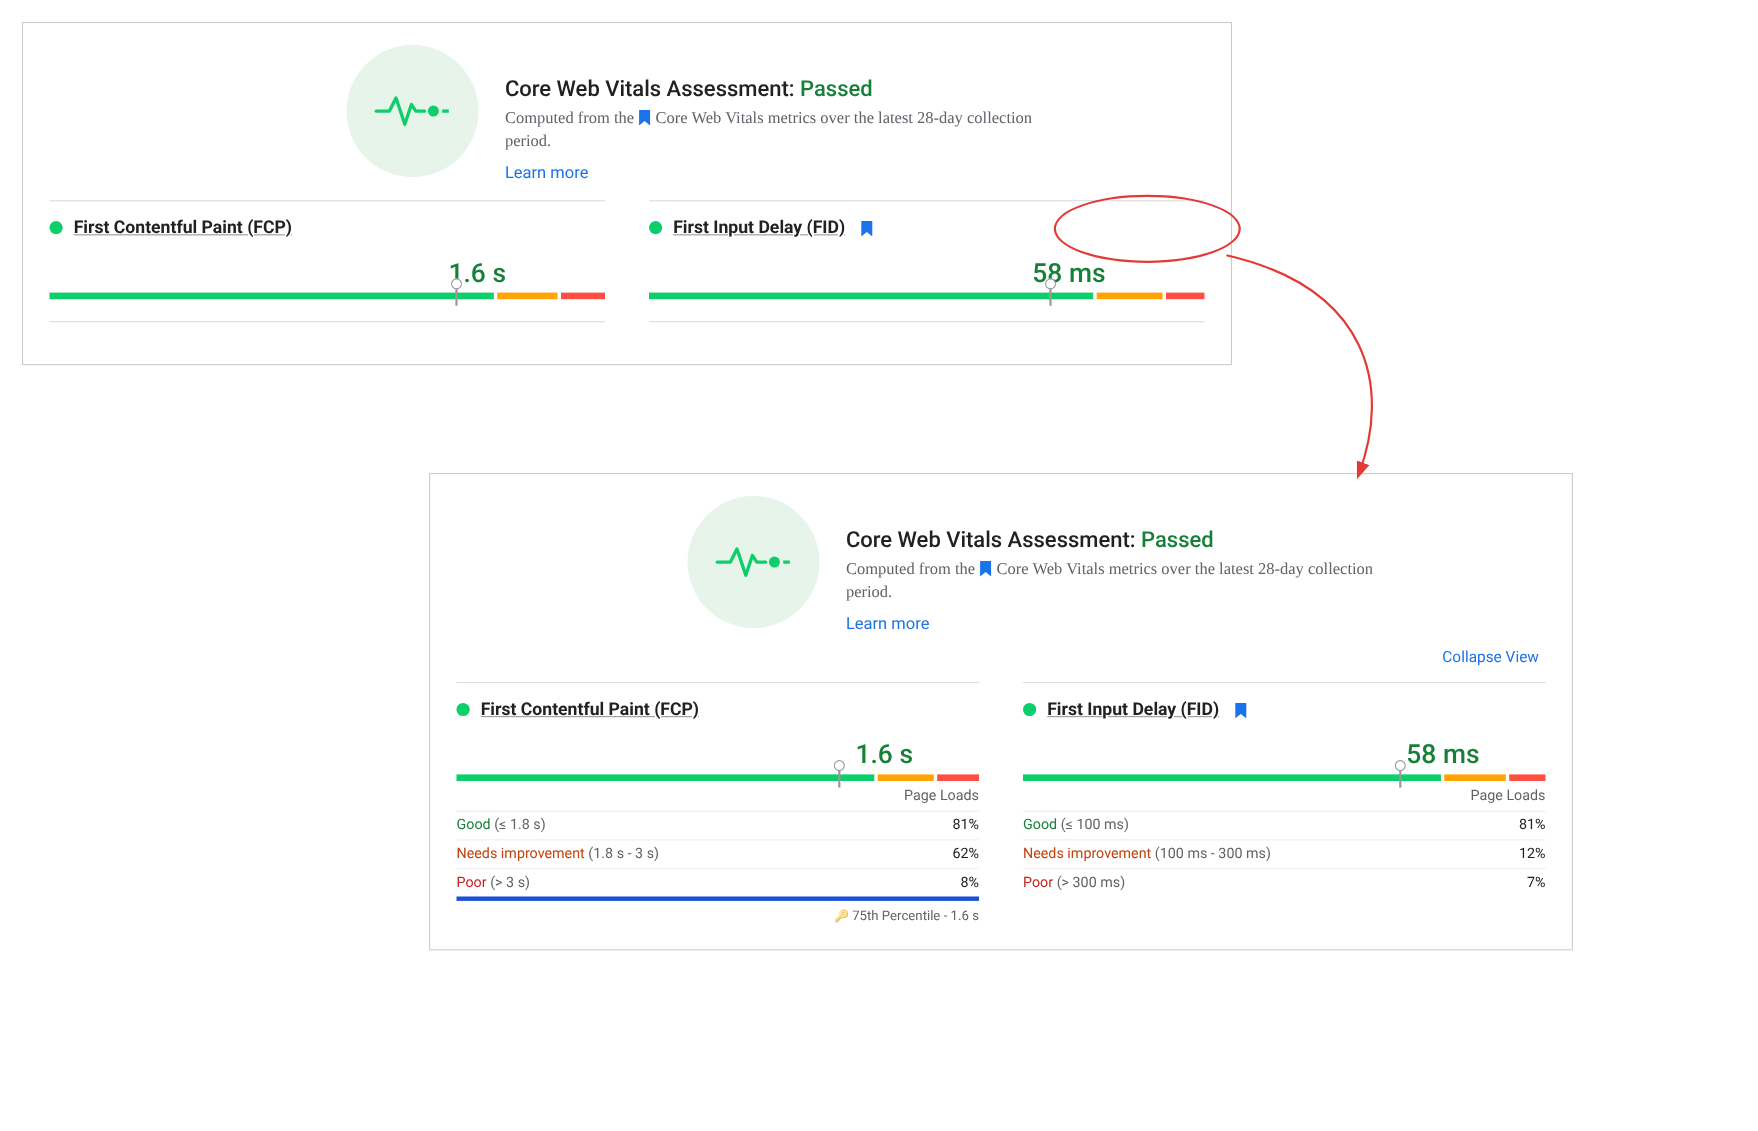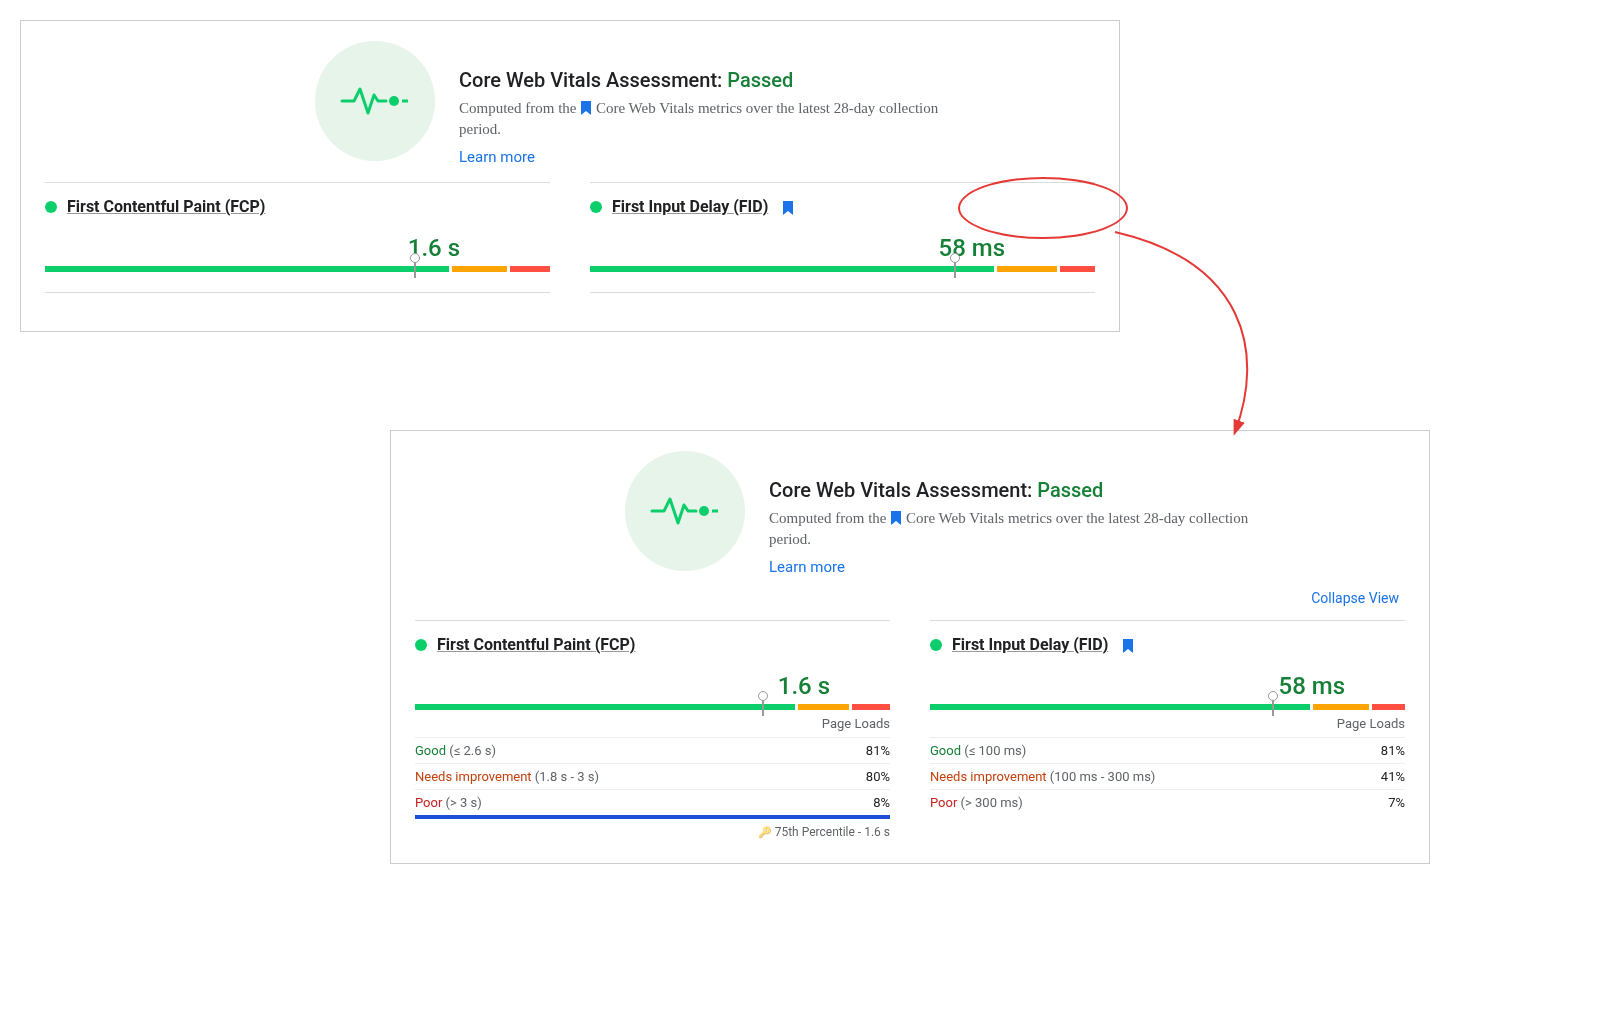--- a/index.html
+++ b/index.html
@@ -249,26 +249,26 @@
           <div class="g" style="flex: 81 1 0%;"></div>
             <div class="gap"></div>
           <div class="o" style="flex: 11 1 0%;"></div>
             <div class="gap"></div>
           <div class="r" style="flex: 8 1 0%;"></div>
         </div>
         <div class="marker" style="left: 73%;"></div>
       </div>
       <div class="dist-header">Page Loads</div>
       <div class="dist-row">
-        <span class="label"><span class="cat good-c">Good</span> <span class="range">(≤ 2.6 s)</span></span>
+        <span class="label"><span class="cat good-c">Good</span> <span class="range">(≤ 1.8 s)</span></span>
         <span>81%</span>
       </div>
       <div class="dist-row">
         <span class="label"><span class="cat needs-c">Needs improvement</span> <span class="range">(1.8 s - 3 s)</span></span>
-        <span>80%</span>
+        <span>62%</span>
       </div>
       <div class="dist-row">
         <span class="label"><span class="cat poor-c">Poor</span> <span class="range">(&gt; 3 s)</span></span>
         <span>8%</span>
       </div>
       <div class="pctile">
         <span>75th Percentile -</span>
         <span>1.6 s</span>
       </div>
     </div>
@@ -293,21 +293,21 @@
         </div>
         <div class="marker" style="left: 72%;"></div>
       </div>
       <div class="dist-header">Page Loads</div>
       <div class="dist-row">
         <span class="label"><span class="cat good-c">Good</span> <span class="range">(≤ 100 ms)</span></span>
         <span>81%</span>
       </div>
       <div class="dist-row">
         <span class="label"><span class="cat needs-c">Needs improvement</span> <span class="range">(100 ms - 300 ms)</span></span>
-        <span>41%</span>
+        <span>12%</span>
       </div>
       <div class="dist-row">
         <span class="label"><span class="cat poor-c">Poor</span> <span class="range">(&gt; 300 ms)</span></span>
         <span>7%</span>
       </div>
     </div>
   </div>
 </div>
 
 <div class="ellipse"></div>

